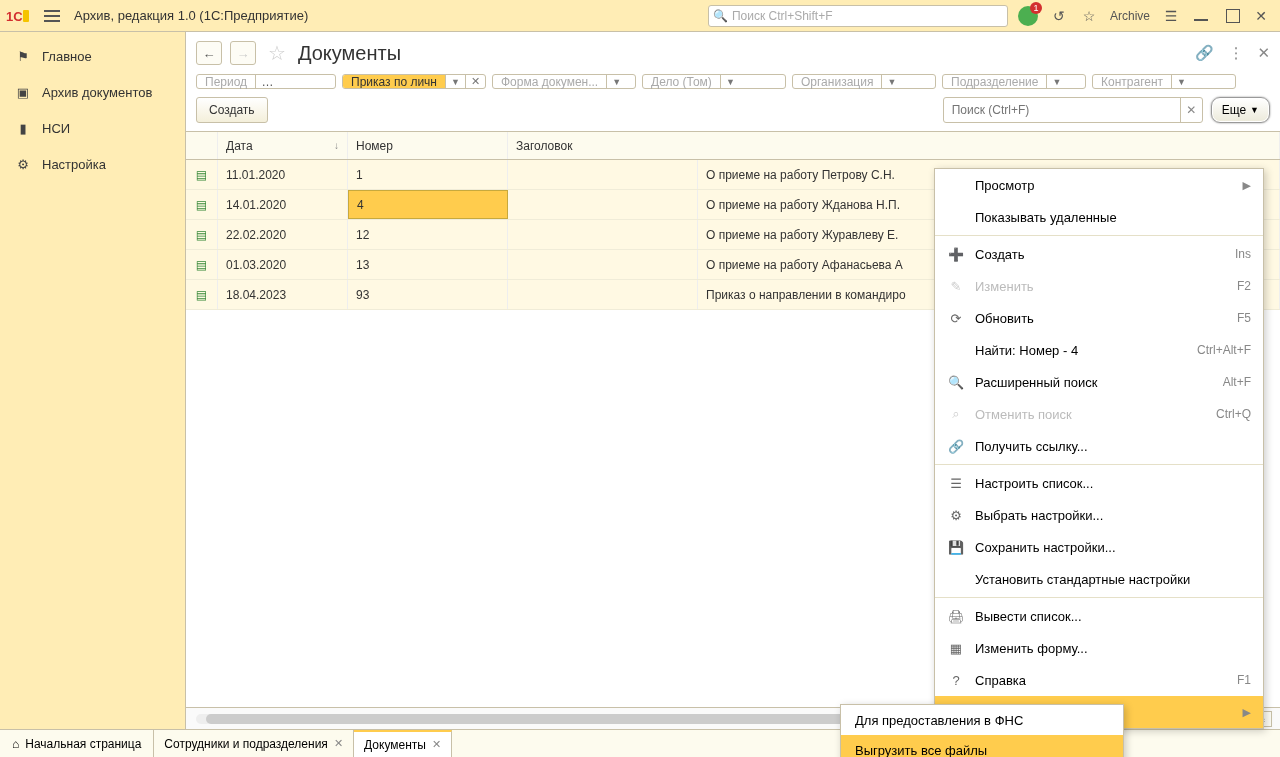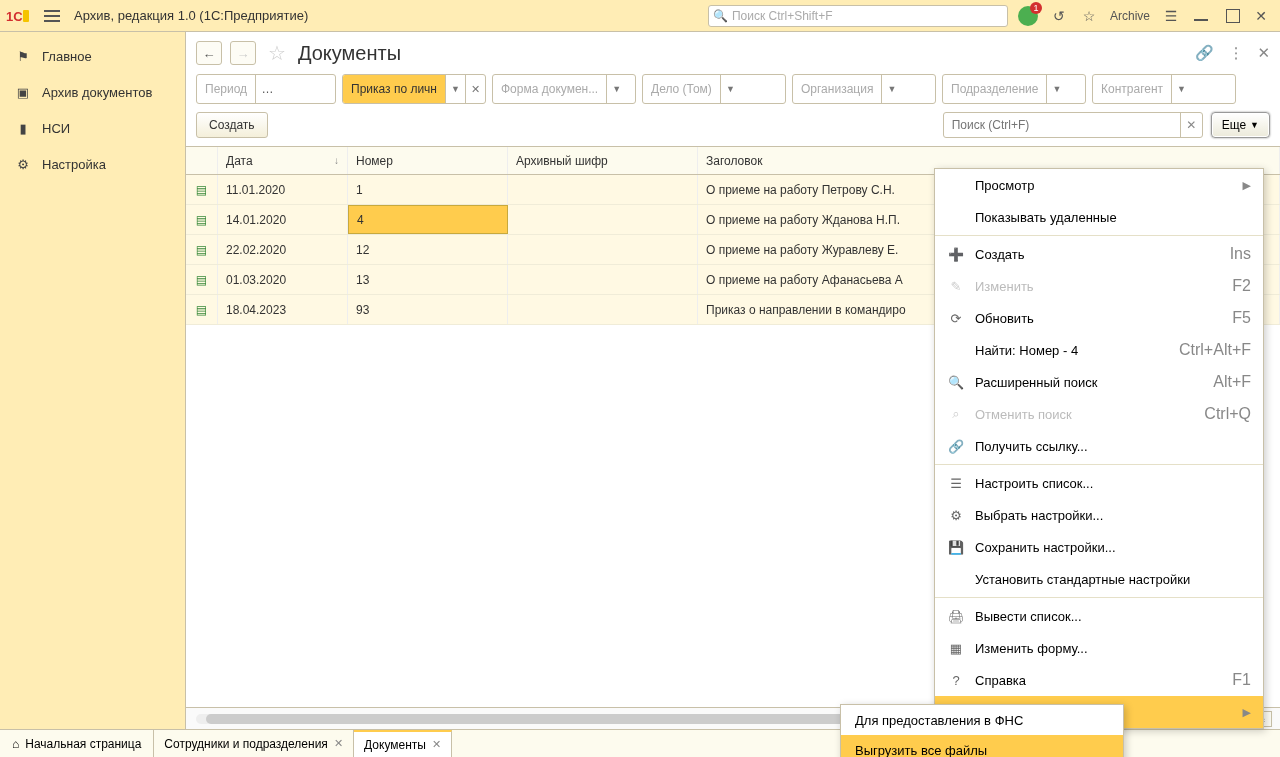--- a/index.html
+++ b/index.html
@@ -37,57 +37,57 @@
 
   .main { flex:1; display:flex; flex-direction:column; background:#fff; position:relative;}
   .main-head { display:flex; align-items:center; height:42px; padding:0 10px; gap:8px;}
   .navbtn{ width:26px;height:24px;border:1px solid var(--border);background:#fdfcf5;border-radius:3px;display:flex;align-items:center;justify-content:center;color:#555;font-size:13px;}
   .navbtn.disabled{color:#ccc;}
   .star{ font-size:20px;color:#ccc;margin:0 4px;}
   .main-title{ font-size:20px; color:#333; }
   .main-head-right{ margin-left:auto; display:flex; gap:14px; color:#888;font-size:15px;}
 
   .filters { display:flex; gap:6px; padding:0 10px 8px 10px; flex-wrap:wrap;}
-  .filter { height:30px; border:1px solid var(--border); border-radius:3px; display:flex; align-items:center; font-size:12px; background:#fff;}
+  .filter { height:15px; border:1px solid var(--border); border-radius:3px; display:flex; align-items:center; font-size:12px; background:#fff;}
   .filter .lbl{ padding:0 8px; color:#aaa; white-space:nowrap; overflow:hidden;}
   .filter .lbl.set{ color:#333;}
   .filter .dd{ width:20px; border-left:1px solid var(--border); display:flex;align-items:center;justify-content:center;color:#777;font-size:9px;height:100%;}
   .filter .x{ width:20px; border-left:1px solid var(--border); display:flex;align-items:center;justify-content:center;color:#777;font-size:11px;height:100%;}
   .filter .dots{ width:24px; border-left:1px solid var(--border); display:flex;align-items:center;justify-content:center;height:100%;color:#555;}
   .filter.f1{ width:140px;} .filter.f2{width:144px;} .filter.f2 .lbl{background:var(--yellow-hl);height:100%;display:flex;align-items:center;border-radius:2px 0 0 2px;}
   .filter.f3{width:144px;} .filter.f4{width:144px;} .filter.f5{width:144px;} .filter.f6{width:144px;} .filter.f7{width:144px;}
 
   .toolbar { display:flex; align-items:center; padding:0 10px 8px 10px; gap:8px;}
   .btn{ height:26px; padding:0 12px; border:1px solid var(--border); border-radius:3px; background:linear-gradient(#fff,#f4efda); font-size:12px; color:#333; display:flex;align-items:center; cursor:pointer;}
   .toolbar .spacer{flex:1;}
   .searchbox{ width:260px; height:26px; border:1px solid var(--border); border-radius:3px; display:flex; align-items:center; font-size:12px;}
   .searchbox input{ flex:1; border:none; outline:none; padding:0 8px; font-size:12px; color:#1d4ed8; background:transparent;}
   .searchbox .x{width:22px;border-left:1px solid var(--border);display:flex;align-items:center;justify-content:center;color:#888;height:100%;}
-  .morebtn{ height:26px; padding:0 10px; border:1px solid #999; border-radius:4px;background:linear-gradient(#fff,#eceada);font-size:12px;display:flex;align-items:center;gap:4px;box-shadow:0 0 0 1px #fff inset, 0 0 2px #888;}
+  .morebtn{ height:26px; padding:0 10px; border:1px solid #999; border-radius:9px;background:linear-gradient(#fff,#eceada);font-size:12px;display:flex;align-items:center;gap:4px;box-shadow:0 0 0 1px #fff inset, 0 0 2px #888;}
 
   .grid { flex:1; border-top:1px solid var(--border); overflow:hidden; display:flex; flex-direction:column;}
   .ghead{ display:flex; height:28px; background:#fdfbee; border-bottom:1px solid var(--border); font-size:12px; color:#333; align-items:center;}
   .ghead > div, .grow > div{ padding:0 8px; border-right:1px solid #eee; height:100%; display:flex; align-items:center;}
   .c0{width:32px;justify-content:center;} .c1{width:130px;} .c2{width:160px;} .c3{width:190px;} .c4{flex:1;}
   .ghead .sort{margin-left:auto;font-size:10px;color:#888;}
   .gbody{ flex:1; overflow:hidden;}
   .grow{ display:flex; height:30px; font-size:12px; color:#333; border-bottom:1px solid #f0ecd8; background:var(--yellow-light);}
   .grow .c0{color:#3a8a3a;}
   .grow.sel .c2{ background:var(--yellow-hl); border:1px solid #c7a93d;}
   .gridfoot{ height:22px; display:flex; align-items:center; border-top:1px solid var(--border); background:#fafafa;}
   .hscroll{ flex:1; height:10px; margin:0 10px; background:#eee; border-radius:5px; position:relative;}
   .hscroll .thumb{position:absolute;left:10px;width:70%;height:100%;background:#ccc;border-radius:5px;}
   .navset{display:flex;gap:2px;margin-right:8px;}
   .navset span{width:18px;height:16px;border:1px solid var(--border);background:#fdfcf5;display:flex;align-items:center;justify-content:center;font-size:9px;color:#777;}
 
   .menu{ position:absolute; top:136px; right:16px; width:330px; background:#fff; border:1px solid var(--border); box-shadow:2px 2px 8px rgba(0,0,0,.2); font-size:13px; z-index:10;}
   .menu .mrow{ display:flex; align-items:center; height:32px; padding:0 12px; gap:10px; cursor:pointer;}
   .menu .mic{width:18px;display:flex;justify-content:center;color:#666;font-size:13px;}
   .menu .mlbl{flex:1;white-space:nowrap;}
-  .menu .mhk{color:#888;font-size:16px;}
+  .menu .mhk{color:#888;font-size:12px;}
   .menu .mar{color:#888;font-size:11px;}
   .menu .sep{height:1px;background:#e5e0c8;margin:2px 0;}
   .menu .mrow.disabled{color:#bbb;}
   .menu .mrow.disabled .mic{color:#ccc;}
   .menu .mrow.hl{ background:var(--yellow-hl);}
   .submenu{ position:absolute; top:672px; left:654px; width:284px; background:#fff; border:1px solid var(--border); box-shadow:2px 2px 8px rgba(0,0,0,.2); font-size:13px; z-index:11;}
   .submenu .mrow{height:30px;display:flex;align-items:center;padding:0 14px;cursor:pointer;}
   .submenu .mrow.hl{background:var(--yellow-hl);}
 
   .bottombar{ height:28px; border-top:1px solid var(--border); background:#fdfbee; display:flex; align-items:center; font-size:12px;}
@@ -214,21 +214,20 @@
     </div>
 
     <div class="grid">
       <div class="ghead">
         <div class="c0"></div>
         <div class="c1">
             <span>Дата</span>
             <span class="sort">↓</span>
           </div>
         <div class="c2">Номер</div>
-        <div class="c3">Архивный шифр</div>
         <div class="c4">Заголовок</div>
       </div>
       <div class="gbody" id="gbody">
           <div class="grow">
             <div class="c0">▤</div>
             <div class="c1">11.01.2020</div>
             <div class="c2">1</div>
             <div class="c3"></div>
             <div class="c4">О приеме на работу Петрову С.Н.</div>
           </div>

